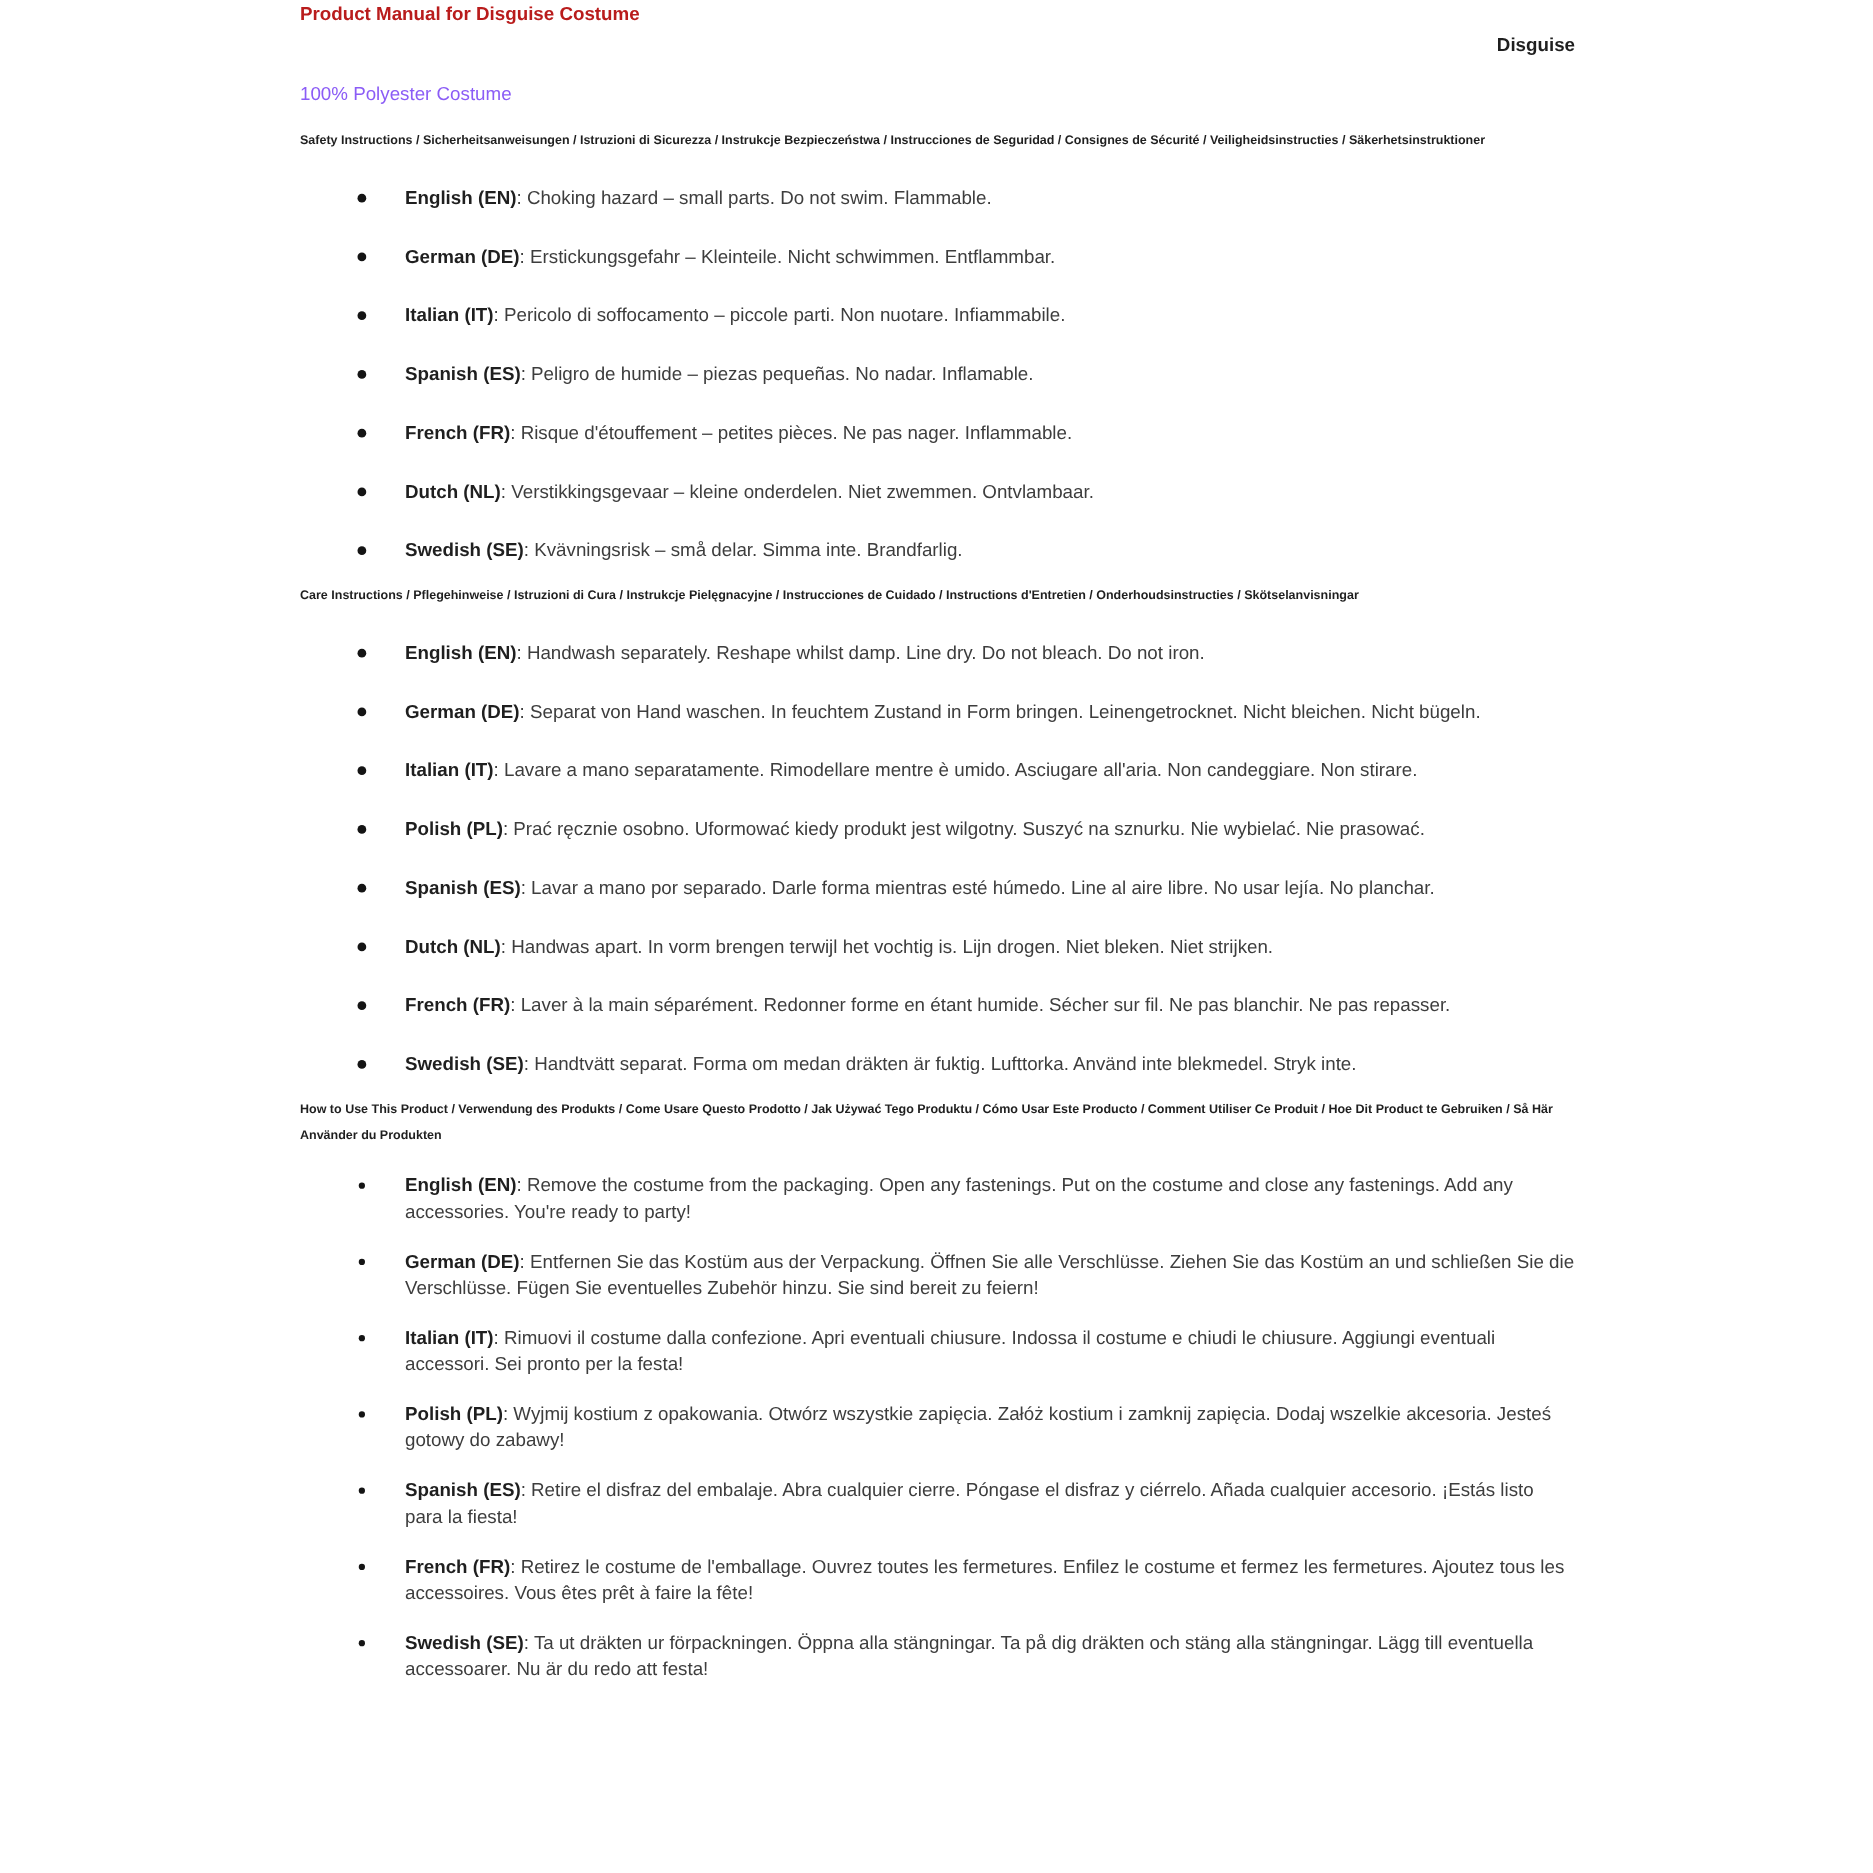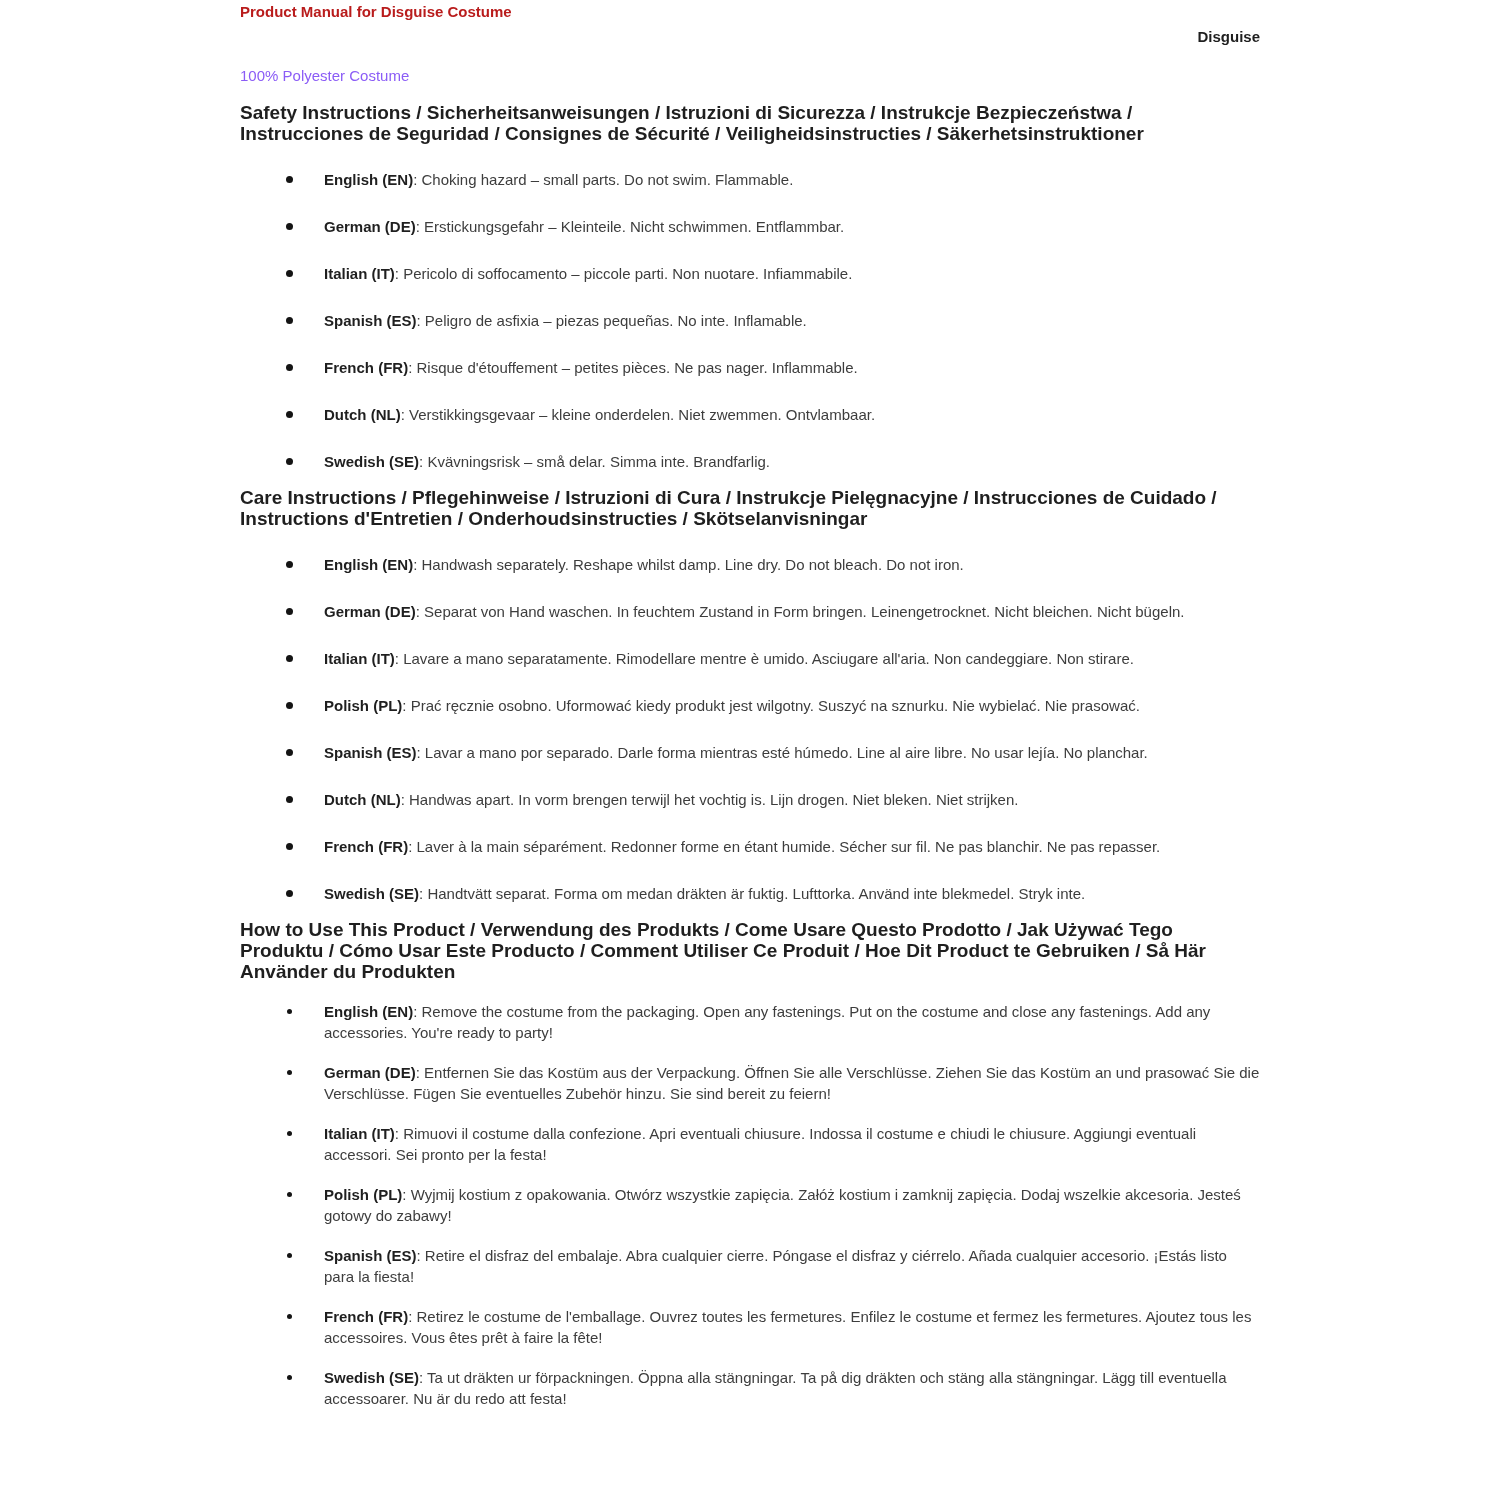--- a/index.html
+++ b/index.html
@@ -12,21 +12,21 @@
     font-family: "Liberation Sans", sans-serif;
     font-size: 15px;
     line-height: 21px;
     color: #3d3d3d;
     -webkit-font-smoothing: antialiased;
   }
   .doc-title    { font-weight: bold; color: #b91c1c; margin: 0 0 4px 0; }
   .brand        { font-weight: bold; color: #1f1f1f; margin: 0 0 18px 0; text-align: right; }
   .material     { color: #8b5cf6; margin: 0 0 16px 0; }
   .section-heading {
-    font-size: 19px;
+    font-size: 10px;
     line-height: 21px;
     font-weight: bold;
     color: #1f1f1f;
     margin: 0 0 25px 0;
   }
   .section-heading.howto { margin-bottom: 19px; }
   ul.lang-list { list-style: none; margin: 0 0 15px 0; padding: 0; }
   ul.lang-list li {
     position: relative;
     padding-left: 84px;
@@ -58,40 +58,40 @@
 
 <p class="doc-title">Product Manual for Disguise Costume</p>
 <p class="brand">Disguise</p>
 <p class="material">100% Polyester Costume</p>
 
 <h2 class="section-heading">Safety Instructions / Sicherheitsanweisungen / Istruzioni di Sicurezza / Instrukcje Bezpieczeństwa / Instrucciones de Seguridad / Consignes de Sécurité / Veiligheidsinstructies / Säkerhetsinstruktioner</h2>
 <ul class="lang-list">
   <li><span class="bullet"></span><span class="lang-label">English (EN)</span><span class="sep">: </span><span class="item-text">Choking hazard – small parts. Do not swim. Flammable.</span></li>
   <li><span class="bullet"></span><span class="lang-label">German (DE)</span><span class="sep">: </span><span class="item-text">Erstickungsgefahr – Kleinteile. Nicht schwimmen. Entflammbar.</span></li>
   <li><span class="bullet"></span><span class="lang-label">Italian (IT)</span><span class="sep">: </span><span class="item-text">Pericolo di soffocamento – piccole parti. Non nuotare. Infiammabile.</span></li>
-  <li><span class="bullet"></span><span class="lang-label">Spanish (ES)</span><span class="sep">: </span><span class="item-text">Peligro de asfixia – piezas pequeñas. No inte. Inflamable.</span></li>
+  <li><span class="bullet"></span><span class="lang-label">Spanish (ES)</span><span class="sep">: </span><span class="item-text">Peligro de humide – piezas pequeñas. No nadar. Inflamable.</span></li>
   <li><span class="bullet"></span><span class="lang-label">French (FR)</span><span class="sep">: </span><span class="item-text">Risque d'étouffement – petites pièces. Ne pas nager. Inflammable.</span></li>
   <li><span class="bullet"></span><span class="lang-label">Dutch (NL)</span><span class="sep">: </span><span class="item-text">Verstikkingsgevaar – kleine onderdelen. Niet zwemmen. Ontvlambaar.</span></li>
   <li><span class="bullet"></span><span class="lang-label">Swedish (SE)</span><span class="sep">: </span><span class="item-text">Kvävningsrisk – små delar. Simma inte. Brandfarlig.</span></li>
 </ul>
 
 <h2 class="section-heading">Care Instructions / Pflegehinweise / Istruzioni di Cura / Instrukcje Pielęgnacyjne / Instrucciones de Cuidado / Instructions d'Entretien / Onderhoudsinstructies / Skötselanvisningar</h2>
 <ul class="lang-list">
   <li><span class="bullet"></span><span class="lang-label">English (EN)</span><span class="sep">: </span><span class="item-text">Handwash separately. Reshape whilst damp. Line dry. Do not bleach. Do not iron.</span></li>
   <li><span class="bullet"></span><span class="lang-label">German (DE)</span><span class="sep">: </span><span class="item-text">Separat von Hand waschen. In feuchtem Zustand in Form bringen. Leinengetrocknet. Nicht bleichen. Nicht bügeln.</span></li>
   <li><span class="bullet"></span><span class="lang-label">Italian (IT)</span><span class="sep">: </span><span class="item-text">Lavare a mano separatamente. Rimodellare mentre è umido. Asciugare all'aria. Non candeggiare. Non stirare.</span></li>
   <li><span class="bullet"></span><span class="lang-label">Polish (PL)</span><span class="sep">: </span><span class="item-text">Prać ręcznie osobno. Uformować kiedy produkt jest wilgotny. Suszyć na sznurku. Nie wybielać. Nie prasować.</span></li>
   <li><span class="bullet"></span><span class="lang-label">Spanish (ES)</span><span class="sep">: </span><span class="item-text">Lavar a mano por separado. Darle forma mientras esté húmedo. Line al aire libre. No usar lejía. No planchar.</span></li>
   <li><span class="bullet"></span><span class="lang-label">Dutch (NL)</span><span class="sep">: </span><span class="item-text">Handwas apart. In vorm brengen terwijl het vochtig is. Lijn drogen. Niet bleken. Niet strijken.</span></li>
   <li><span class="bullet"></span><span class="lang-label">French (FR)</span><span class="sep">: </span><span class="item-text">Laver à la main séparément. Redonner forme en étant humide. Sécher sur fil. Ne pas blanchir. Ne pas repasser.</span></li>
   <li><span class="bullet"></span><span class="lang-label">Swedish (SE)</span><span class="sep">: </span><span class="item-text">Handtvätt separat. Forma om medan dräkten är fuktig. Lufttorka. Använd inte blekmedel. Stryk inte.</span></li>
 </ul>
 
 <h2 class="section-heading howto">How to Use This Product / Verwendung des Produkts / Come Usare Questo Prodotto / Jak Używać Tego Produktu / Cómo Usar Este Producto / Comment Utiliser Ce Produit / Hoe Dit Product te Gebruiken / Så Här Använder du Produkten</h2>
 <ul class="lang-list small-bullets">
   <li><span class="bullet"></span><span class="lang-label">English (EN)</span><span class="sep">: </span><span class="item-text">Remove the costume from the packaging. Open any fastenings. Put on the costume and close any fastenings. Add any accessories. You're ready to party!</span></li>
-  <li><span class="bullet"></span><span class="lang-label">German (DE)</span><span class="sep">: </span><span class="item-text">Entfernen Sie das Kostüm aus der Verpackung. Öffnen Sie alle Verschlüsse. Ziehen Sie das Kostüm an und prasować Sie die Verschlüsse. Fügen Sie eventuelles Zubehör hinzu. Sie sind bereit zu feiern!</span></li>
+  <li><span class="bullet"></span><span class="lang-label">German (DE)</span><span class="sep">: </span><span class="item-text">Entfernen Sie das Kostüm aus der Verpackung. Öffnen Sie alle Verschlüsse. Ziehen Sie das Kostüm an und schließen Sie die Verschlüsse. Fügen Sie eventuelles Zubehör hinzu. Sie sind bereit zu feiern!</span></li>
   <li><span class="bullet"></span><span class="lang-label">Italian (IT)</span><span class="sep">: </span><span class="item-text">Rimuovi il costume dalla confezione. Apri eventuali chiusure. Indossa il costume e chiudi le chiusure. Aggiungi eventuali accessori. Sei pronto per la festa!</span></li>
   <li><span class="bullet"></span><span class="lang-label">Polish (PL)</span><span class="sep">: </span><span class="item-text">Wyjmij kostium z opakowania. Otwórz wszystkie zapięcia. Załóż kostium i zamknij zapięcia. Dodaj wszelkie akcesoria. Jesteś gotowy do zabawy!</span></li>
   <li><span class="bullet"></span><span class="lang-label">Spanish (ES)</span><span class="sep">: </span><span class="item-text">Retire el disfraz del embalaje. Abra cualquier cierre. Póngase el disfraz y ciérrelo. Añada cualquier accesorio. ¡Estás listo para la fiesta!</span></li>
   <li><span class="bullet"></span><span class="lang-label">French (FR)</span><span class="sep">: </span><span class="item-text">Retirez le costume de l'emballage. Ouvrez toutes les fermetures. Enfilez le costume et fermez les fermetures. Ajoutez tous les accessoires. Vous êtes prêt à faire la fête!</span></li>
   <li><span class="bullet"></span><span class="lang-label">Swedish (SE)</span><span class="sep">: </span><span class="item-text">Ta ut dräkten ur förpackningen. Öppna alla stängningar. Ta på dig dräkten och stäng alla stängningar. Lägg till eventuella accessoarer. Nu är du redo att festa!</span></li>
 </ul>
 
 </body></html>

